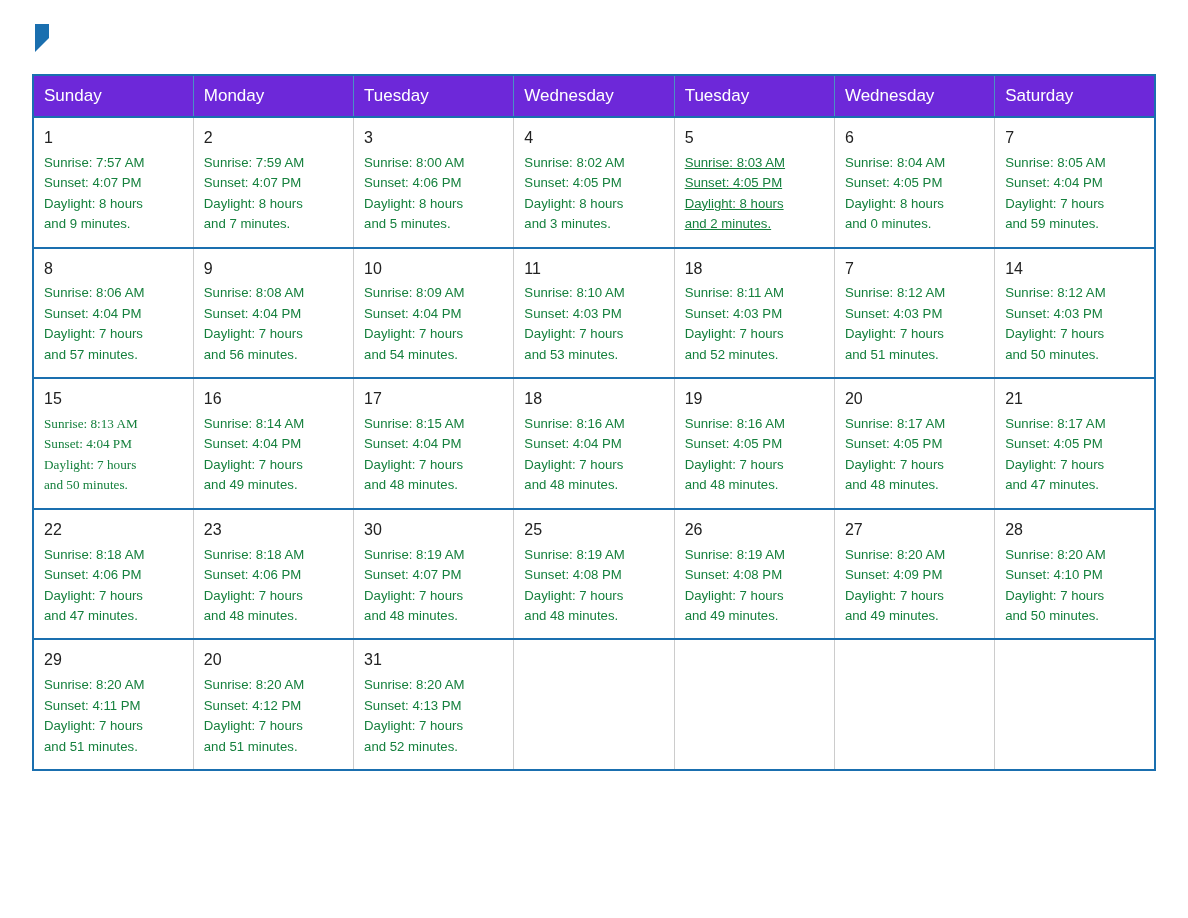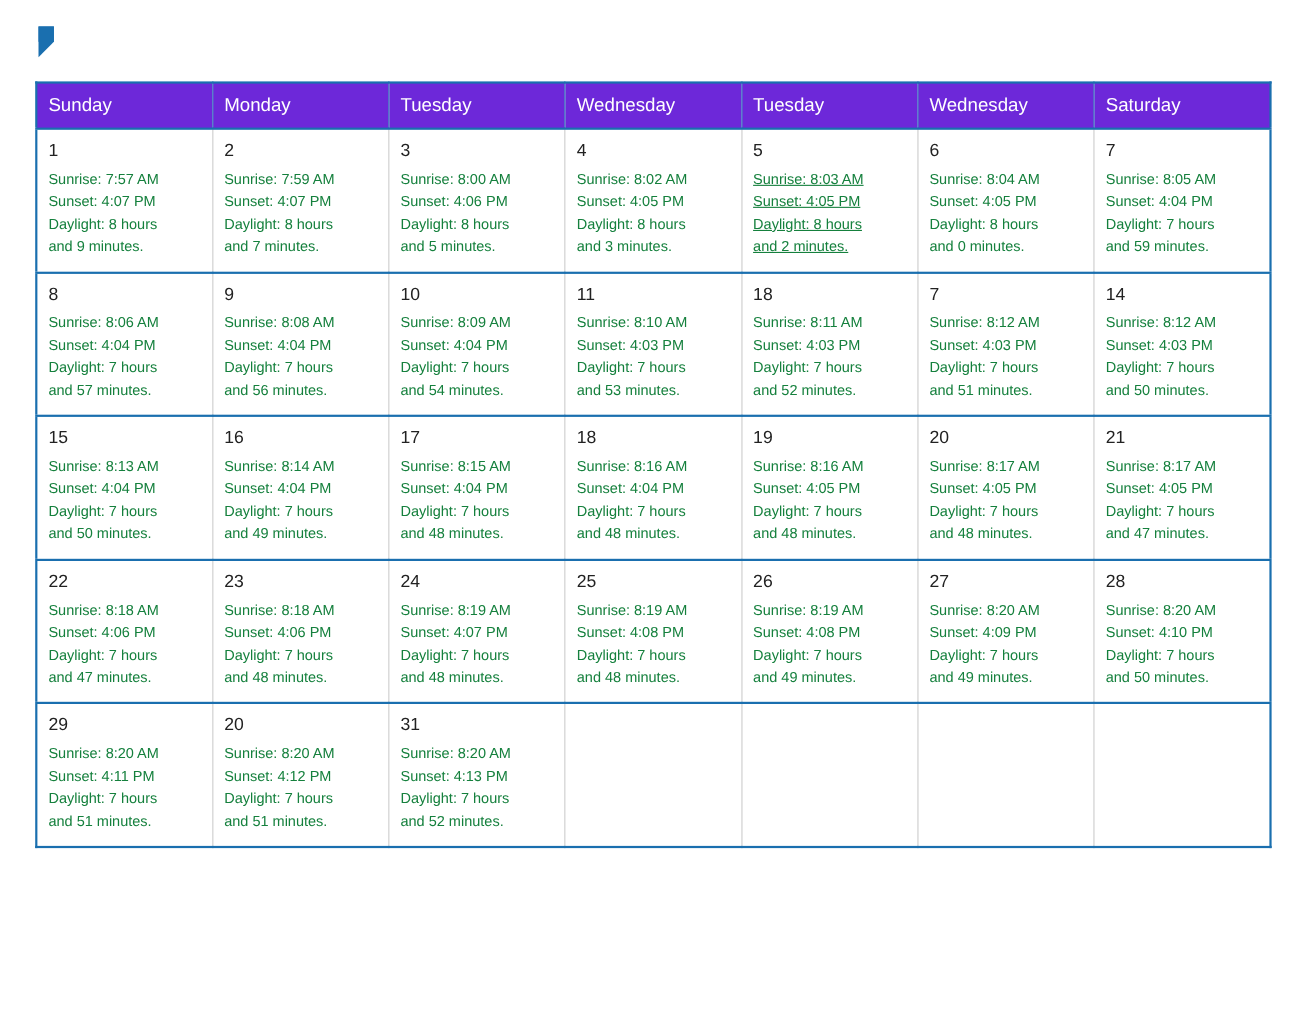--- a/index.html
+++ b/index.html
@@ -234,21 +234,21 @@
           <span class="day-num">14</span>
           <div class="day-info" style="white-space: pre-line;">Sunrise: 8:12 AM
 Sunset: 4:03 PM
 Daylight: 7 hours
 and 50 minutes.</div>
         </td>
       </tr>
       <tr>
         <td>
           <span class="day-num">15</span>
-          <div class="day-info" style="white-space: pre-line;">Sunrise: 8:13 AM
+          <div class="day-info" style="white-space: pre-line; font-family: Liberation Serif, serif;">Sunrise: 8:13 AM
 Sunset: 4:04 PM
 Daylight: 7 hours
 and 50 minutes.</div>
         </td>
         <td>
           <span class="day-num">16</span>
           <div class="day-info" style="white-space: pre-line;">Sunrise: 8:14 AM
 Sunset: 4:04 PM
 Daylight: 7 hours
 and 49 minutes.</div>
@@ -298,21 +298,21 @@
 and 47 minutes.</div>
         </td>
         <td>
           <span class="day-num">23</span>
           <div class="day-info" style="white-space: pre-line;">Sunrise: 8:18 AM
 Sunset: 4:06 PM
 Daylight: 7 hours
 and 48 minutes.</div>
         </td>
         <td>
-          <span class="day-num">24</span>
+          <span class="day-num">30</span>
           <div class="day-info" style="white-space: pre-line;">Sunrise: 8:19 AM
 Sunset: 4:07 PM
 Daylight: 7 hours
 and 48 minutes.</div>
         </td>
         <td>
           <span class="day-num">25</span>
           <div class="day-info" style="white-space: pre-line;">Sunrise: 8:19 AM
 Sunset: 4:08 PM
 Daylight: 7 hours

